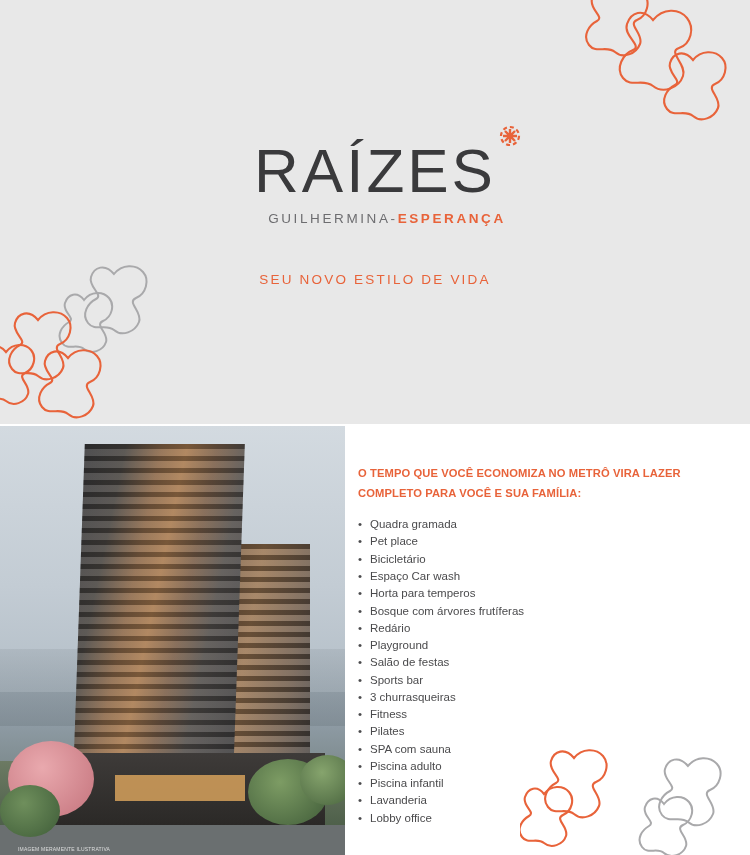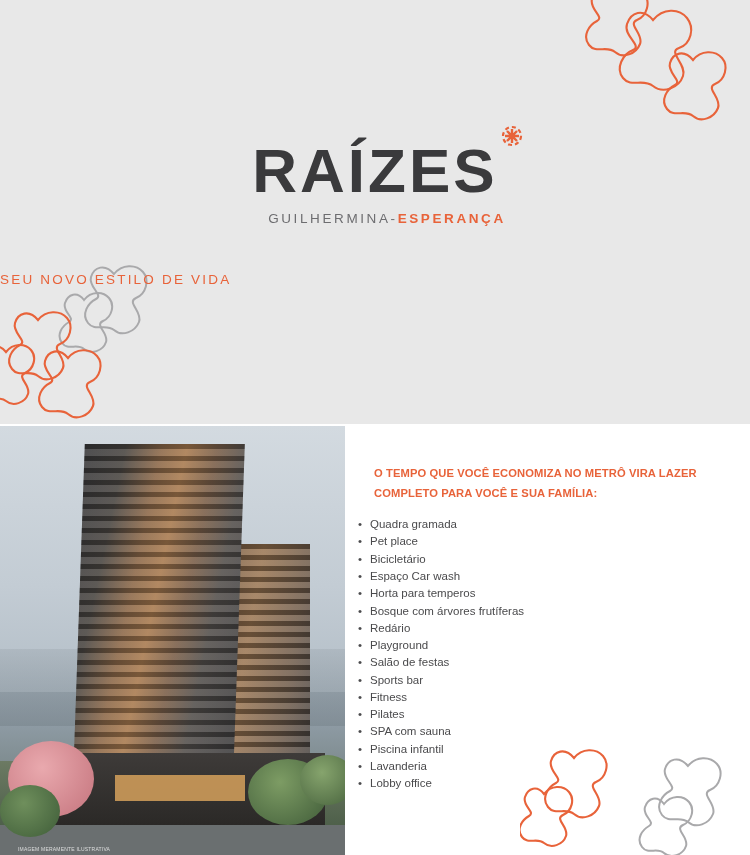--- a/index.html
+++ b/index.html
@@ -25,21 +25,21 @@
   }
   .top-panel .deco { position: absolute; pointer-events: none; }
 
   .logo-block {
     position: absolute;
     left: 0; right: 0; top: 140px;
     text-align: center;
   }
   .logo-word {
     font-size: 62px;
-    font-weight: bold;
+    font-weight: normal;
     letter-spacing: 3px;
     color: #3a3a3c;
     line-height: 1;
     display: inline-block;
     position: relative;
   }
   .logo-flower {
     position: absolute;
     right: -26px;
     top: -16px;
@@ -50,20 +50,21 @@
     font-size: 13.5px;
     letter-spacing: 2.6px;
     color: #6d6d70;
     font-weight: normal;
     padding-left: 24px;
   }
   .logo-sub .accent { color: #e8633a; font-weight: bold; }
   .tagline {
     position: absolute;
     left: 0; right: 0; top: 272px;
+    text-align: center;
     font-size: 13.5px;
     letter-spacing: 2.2px;
     color: #e8633a;
   }
 
   
   .bottom-panel {
     position: absolute;
     left: 0; top: 426px;
     width: 750px; height: 429px;
@@ -156,21 +157,20 @@
     position: absolute;
     left: 358px; top: 38px;
     width: 382px;
   }
   .headline {
     font-size: 11.2px;
     font-weight: bold;
     color: #e8633a;
     line-height: 1.75;
     letter-spacing: .1px;
-    margin-left: 16px;
   }
   .amenities {
     margin-top: 14px;
     list-style: none;
   }
   .amenities li {
     font-size: 11.5px;
     color: #4a4a4c;
     line-height: 1.32;
     padding: 0 0 2.1px 12px;
@@ -284,23 +284,25 @@
         <li>Quadra gramada</li>
         <li>Pet place</li>
         <li>Bicicletário</li>
         <li>Espaço Car wash</li>
         <li>Horta para temperos</li>
         <li>Bosque com árvores frutíferas</li>
         <li>Redário</li>
         <li>Playground</li>
         <li>Salão de festas</li>
         <li>Sports bar</li>
+        <li>3 churrasqueiras</li>
         <li>Fitness</li>
         <li>Pilates</li>
         <li>SPA com sauna</li>
+        <li>Piscina adulto</li>
         <li>Piscina infantil</li>
         <li>Lavanderia</li>
         <li> Lobby office</li>
       </ul>
     </div>
   </div>
 
 </div>
 
 </body></html>

